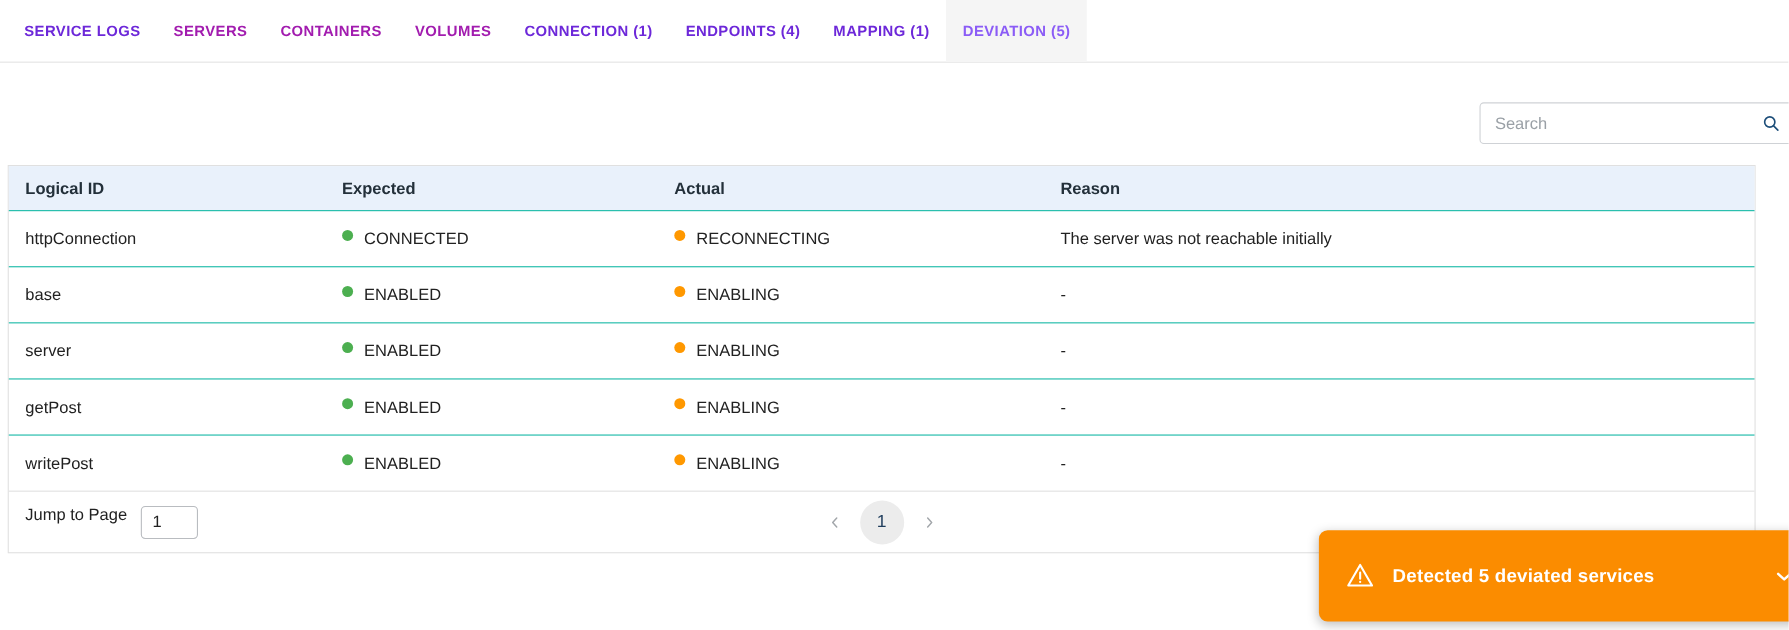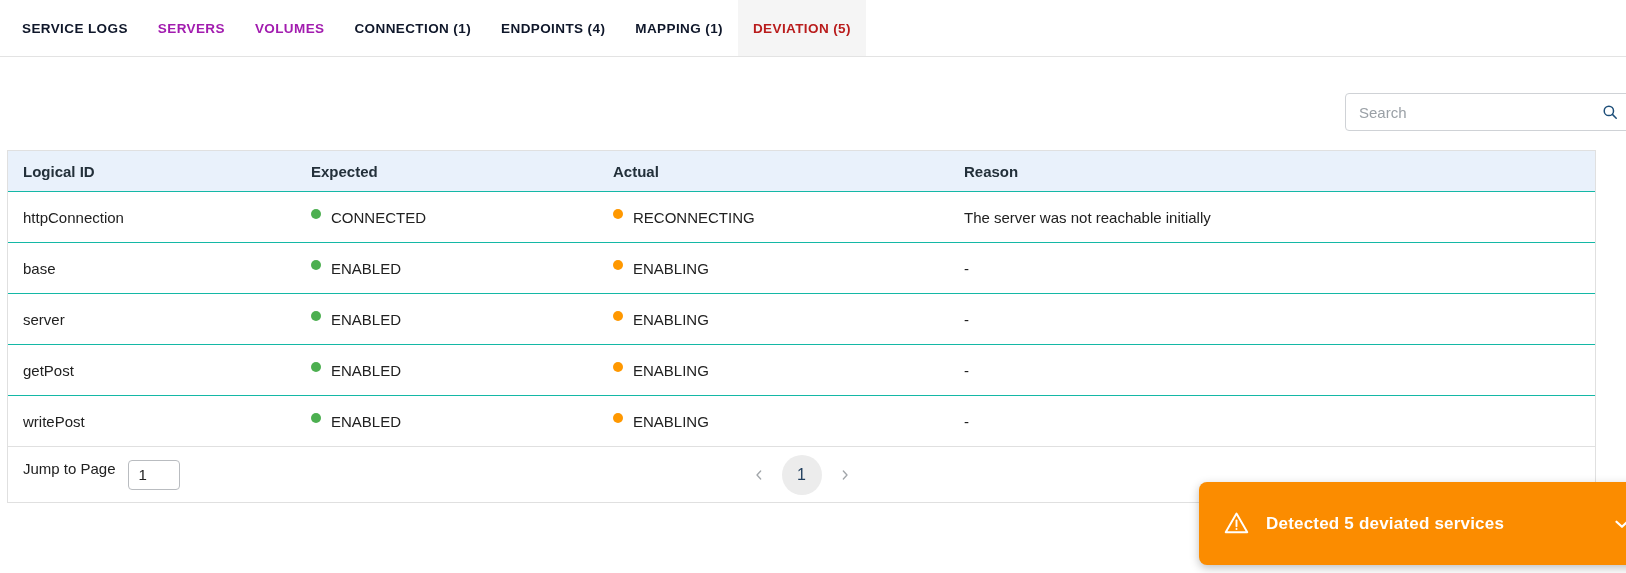--- a/index.html
+++ b/index.html
@@ -2,23 +2,23 @@
 <html><head>
 <meta charset="utf-8">
 <style>
   * { margin:0; padding:0; box-sizing:border-box; }
   html,body { width:1626px; height:573px; background:#ffffff;
     font-family:"Liberation Sans", sans-serif; color:#212121; overflow:hidden; position:relative; }
 
   
   .tabbar { height:57px; border-bottom:1px solid #e3e3e3; display:flex; align-items:stretch; padding-left:7px; background:#fff; }
   .tab { display:flex; align-items:center; padding:0 15px; font-size:13.5px; font-weight:bold;
-         letter-spacing:.4px; color:#0f172a; cursor:pointer; white-space:nowrap; }
+         letter-spacing:.4px; color:#6d28d9; cursor:pointer; white-space:nowrap; }
   .tab.disabled { color:#a21caf; }
-  .tab.active { background:#f5f5f5; color:#b91c1c; }
+  .tab.active { background:#f5f5f5; color:#8b5cf6; }
 
   
   .search-wrap { position:absolute; top:93px; left:1345px; width:287px; height:38px;
     border:1px solid #cfd2d6; border-radius:4px; background:#fff; display:flex; align-items:center; }
   .search-wrap input { flex:1; border:none; outline:none; font-size:15px; color:#424242;
     padding:0 8px 0 13px; font-family:"Liberation Sans", sans-serif; background:transparent; }
   .search-wrap input::placeholder { color:#9aa0a6; }
   .search-icon { width:18px; height:18px; margin-right:12px; flex:0 0 auto; }
 
   
@@ -47,20 +47,21 @@
     display:flex; align-items:center; padding:0 22px 0 24px; box-shadow:0 3px 10px rgba(0,0,0,.25); }
   .toast-msg { color:#fff; font-size:17px; font-weight:bold; margin-left:16px; letter-spacing:.2px; }
   .toast-chevron { margin-left:auto; width:22px; height:22px; cursor:pointer; }
 </style>
 </head>
 <body>
 
 <div class="tabbar">
   <div class="tab">SERVICE LOGS</div>
   <div class="tab disabled">SERVERS</div>
+  <div class="tab disabled">CONTAINERS</div>
   <div class="tab disabled">VOLUMES</div>
   <div class="tab">CONNECTION (1)</div>
   <div class="tab">ENDPOINTS (4)</div>
   <div class="tab">MAPPING (1)</div>
   <div class="tab active">DEVIATION (5)</div>
 </div>
 
 <div class="search-wrap">
   <input type="text" placeholder="Search" style="">
   <svg class="search-icon" viewBox="0 0 24 24">

